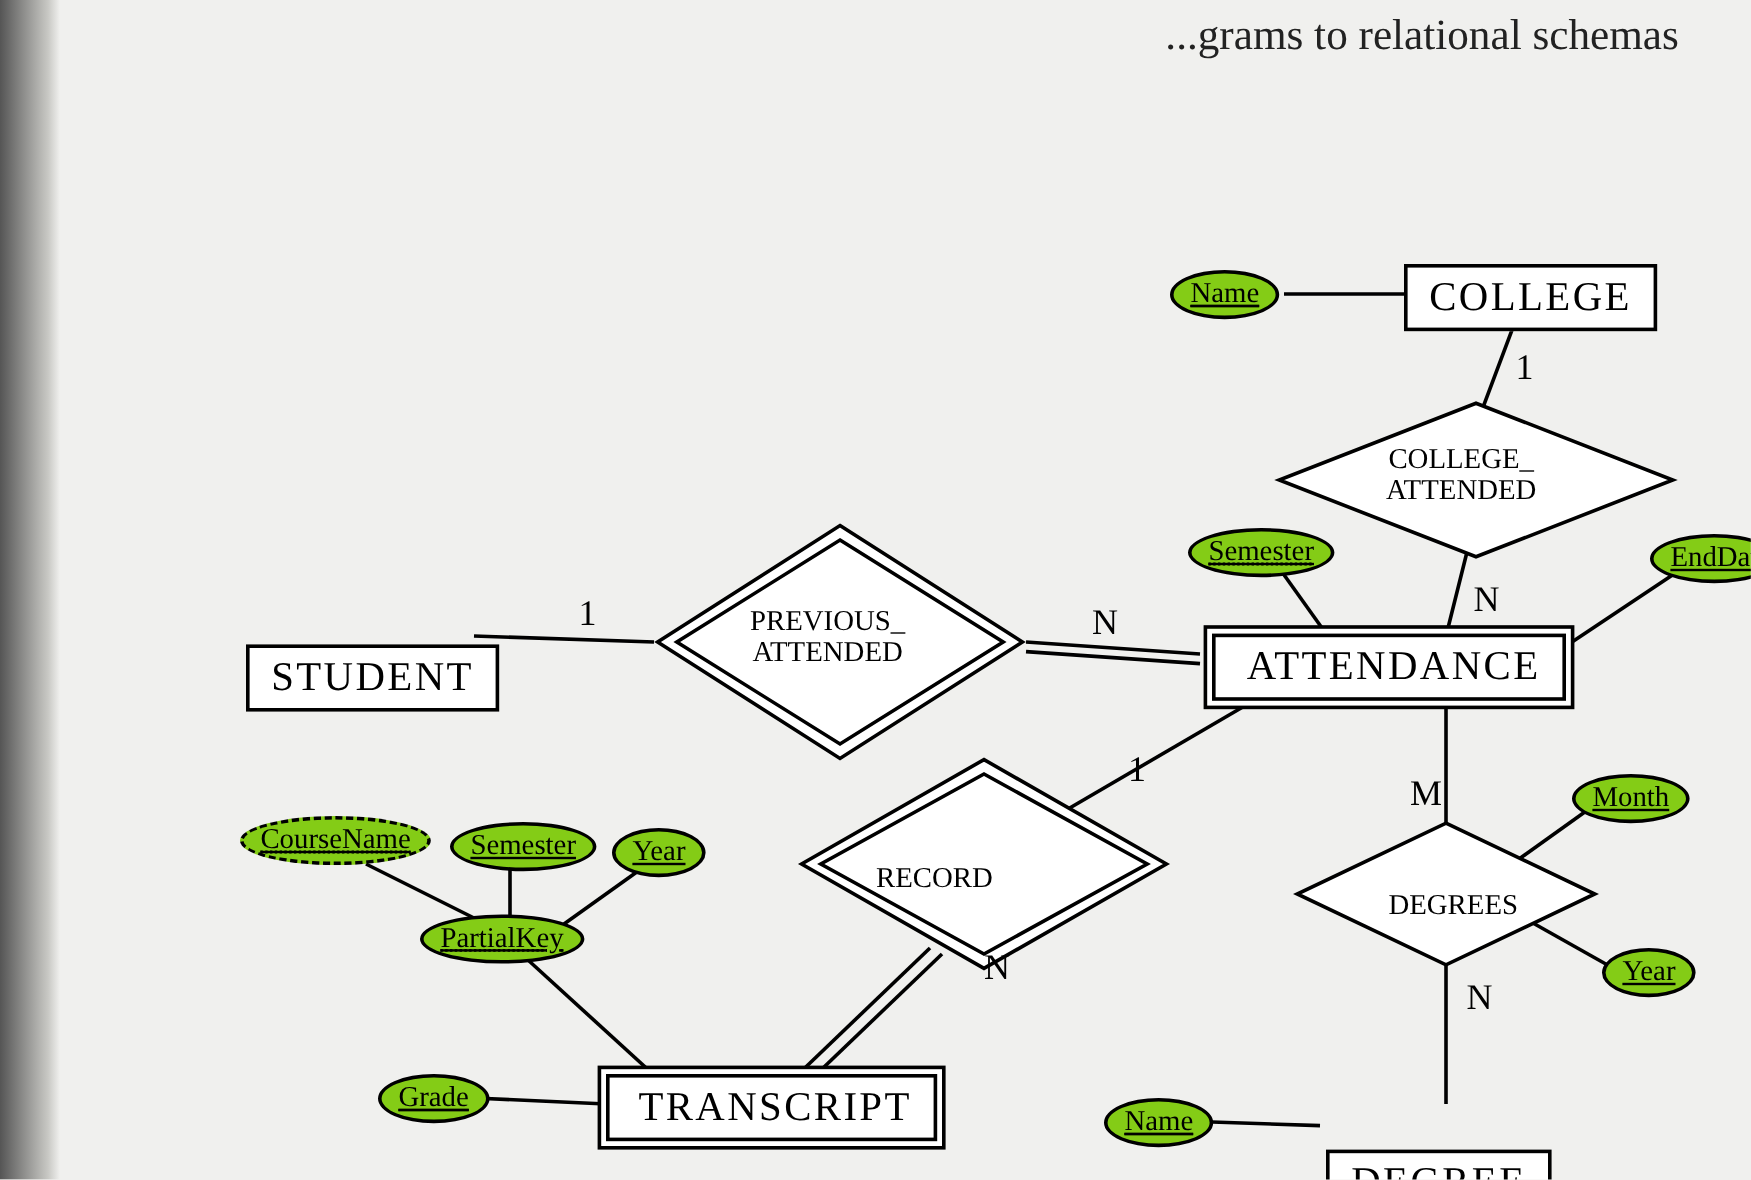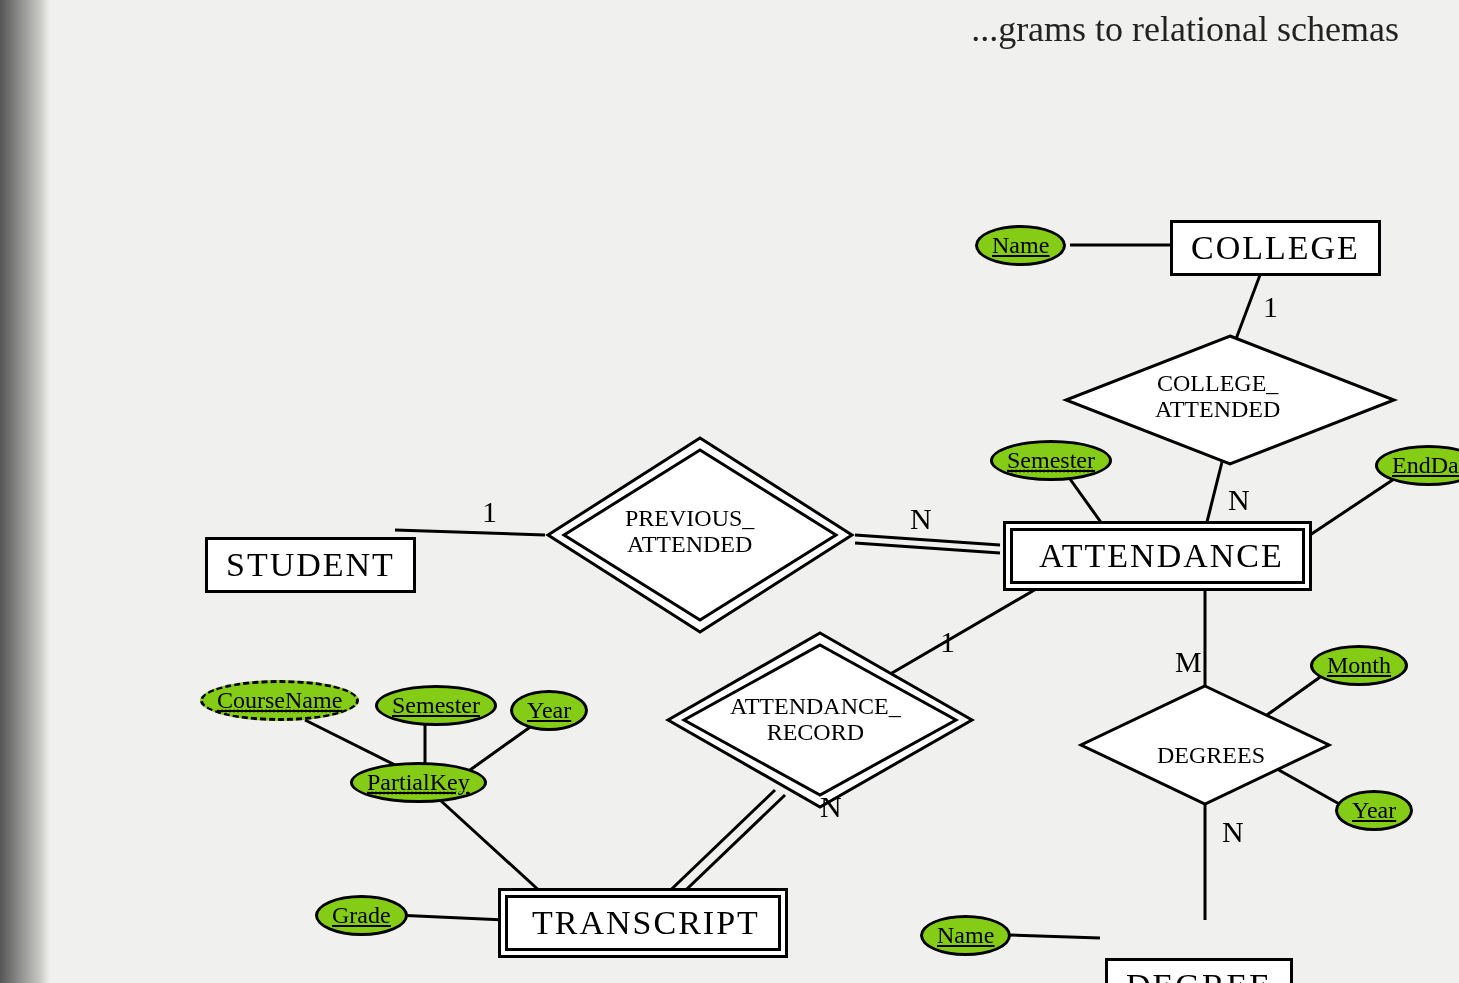--- a/index.html
+++ b/index.html
@@ -148,21 +148,21 @@
 <div class="diamond-label" style="left:1155px; top:370px;">
   <span>COLLEGE_</span><br>
   <span>ATTENDED</span>
 </div>
 
 <svg style="position:absolute; left:660px; top:625px;" width="320" height="190">
   <polygon points="160,8 312,95 160,182 8,95" fill="#fff" stroke="#000" stroke-width="3"></polygon>
   <polygon points="160,20 296,95 160,170 24,95" fill="#fff" stroke="#000" stroke-width="3"></polygon>
 </svg>
 <div class="diamond-label" style="left:730px; top:693px;">
-  <span>ATTENDANCE_</span><br>
+  <br>
   <span>RECORD</span>
 </div>
 
 <svg style="position:absolute; left:1075px; top:680px;" width="260" height="130">
   <polygon points="130,6 254,65 130,124 6,65" fill="#fff" stroke="#000" stroke-width="3"></polygon>
 </svg>
 <div class="diamond-label" style="left:1157px; top:728px;margin-top:14px;">DEGREES</div>
 
 <div class="attr key" style="left:975px; top:225px;">
   <span>Name</span>

